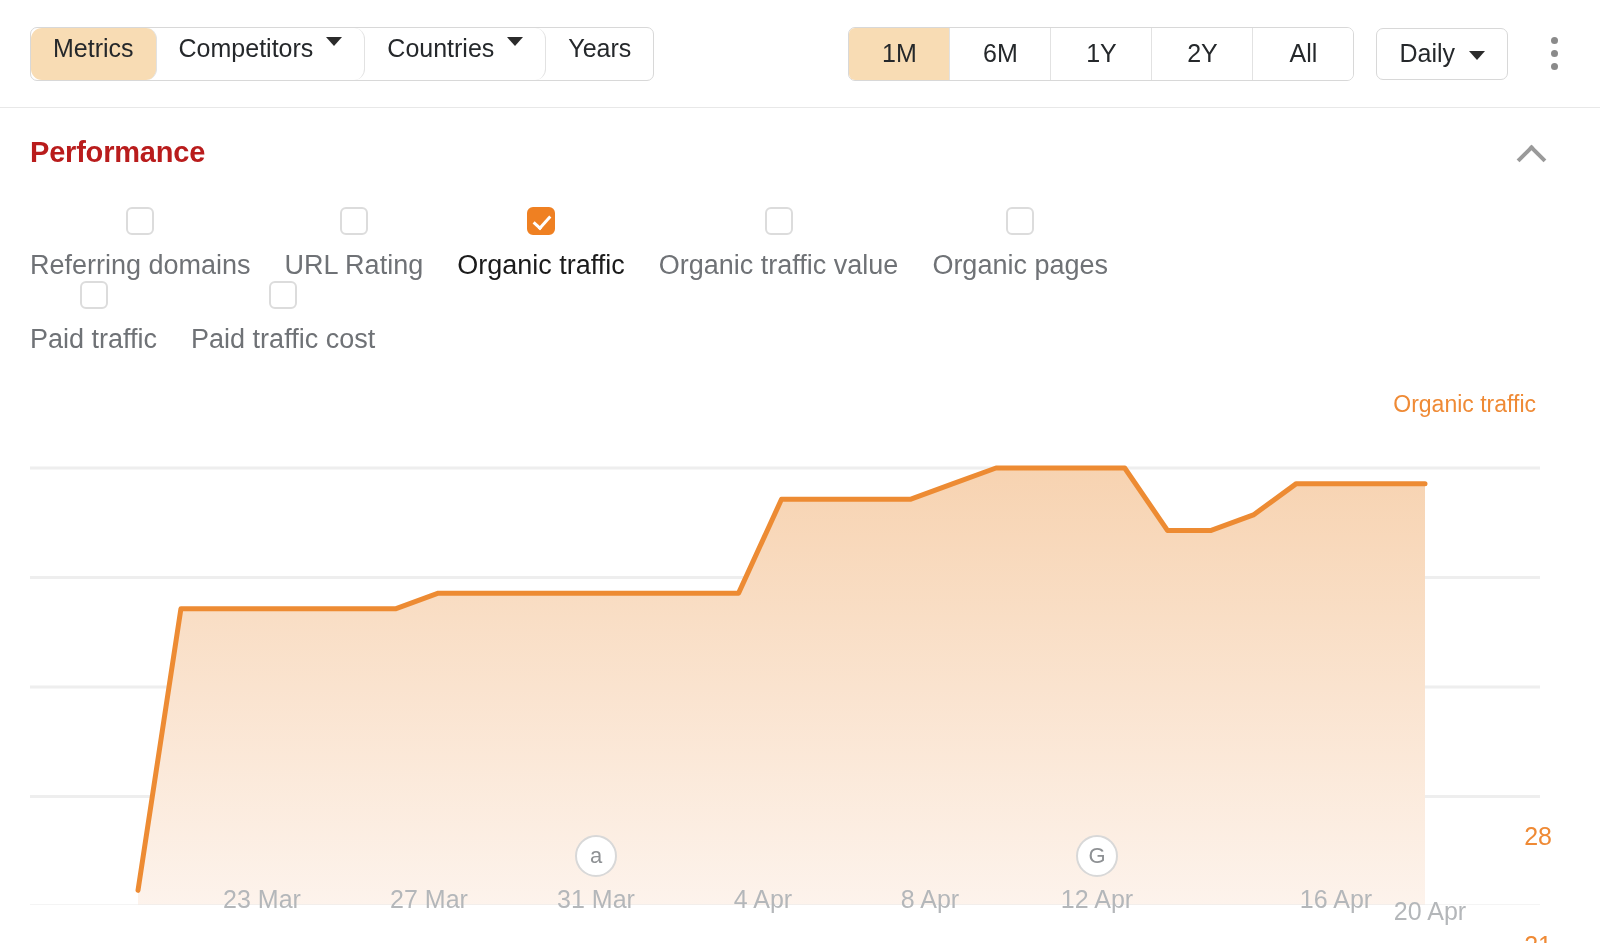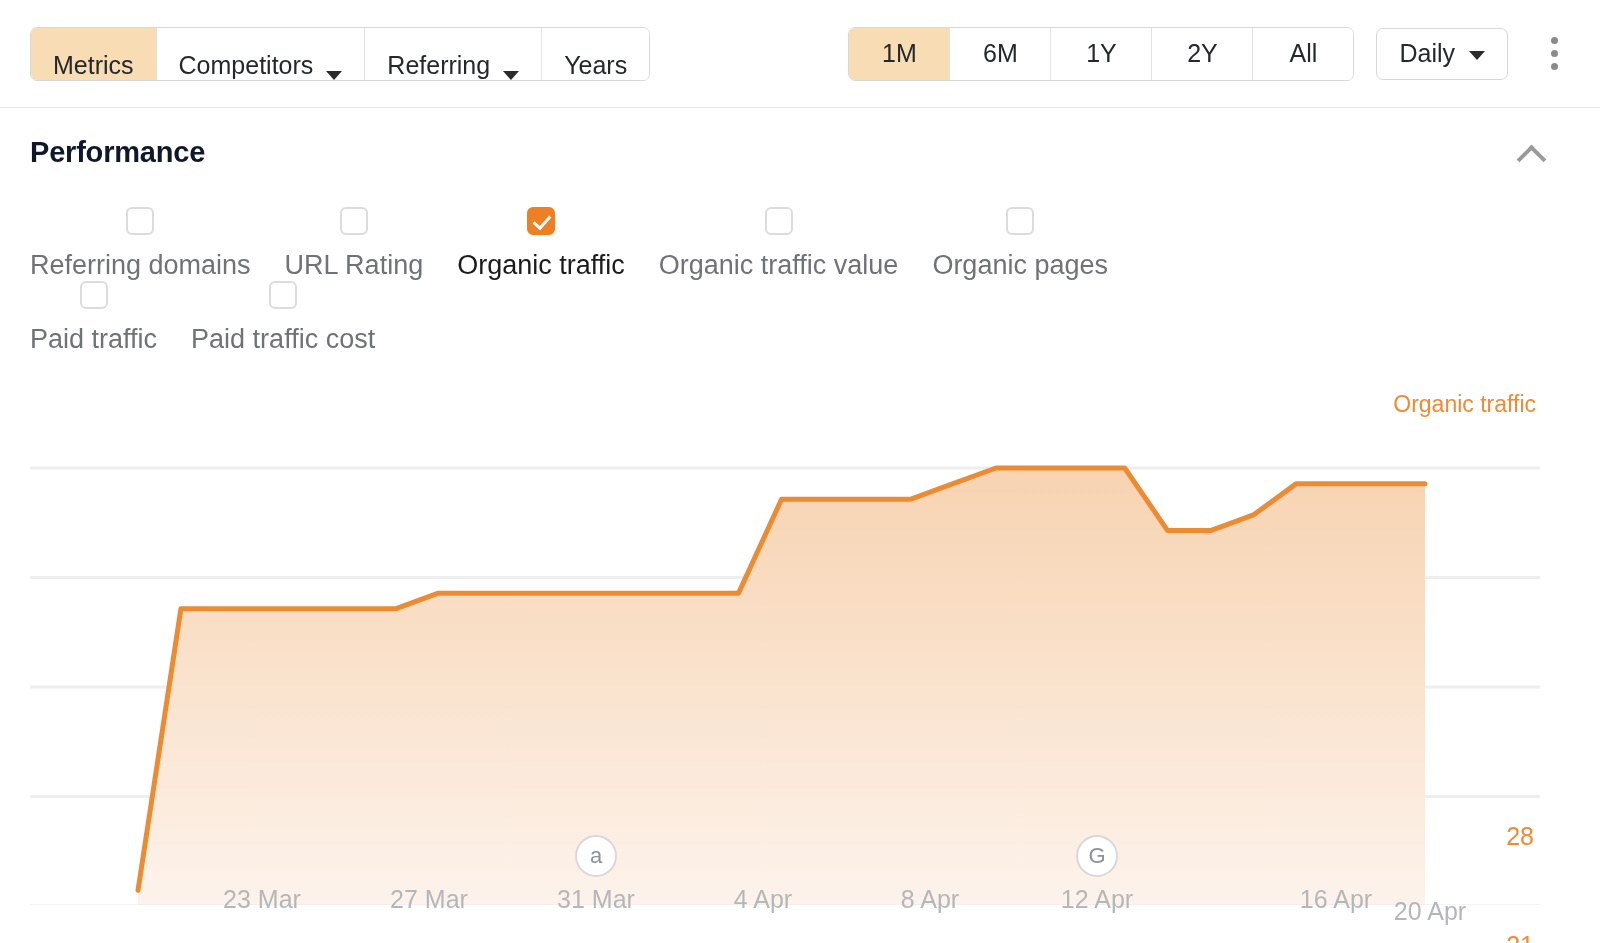--- a/index.html
+++ b/index.html
@@ -32,31 +32,32 @@
     display: flex;
     align-items: stretch;
     border: 1px solid #d8d8d8;
     border-radius: 7px;
     overflow: hidden;
     height: 52px;
     background: #fff;
   }
   .seg-btn {
     display: flex;
-    align-items: flex-end;
+    align-items: flex-start;
     justify-content: center;
     gap: 13px;
-    padding: 0 22px;
+    padding: 6px 22px;
     font-size: 25px;
     color: #25282b;
     background: #fff;
     border-right: 1px solid #e2e2e2;
     cursor: pointer;
     white-space: nowrap;
     user-select: none;
+    border-radius: 11px;
   }
   .seg-btn:last-child { border-right: none; }
   .seg-btn.active {
     background: #f8dcb4;
     color: #25282b;
   }
 
   .caret {
     width: 0; height: 0;
     border-left: 8px solid transparent;
@@ -133,21 +134,21 @@
 
   
   .section-head {
     display: flex;
     align-items: center;
     padding: 28px 30px 0 30px;
   }
   .section-title {
     font-size: 29px;
     font-weight: bold;
-    color: #0f172a;
+    color: #b91c1c;
     letter-spacing: -0.2px;
   }
   .chevron-up {
     margin-left: auto;
     margin-right: 26px;
     width: 26px;
     height: 15px;
     position: relative;
     cursor: pointer;
   }
@@ -220,21 +221,21 @@
     right: 64px;
     top: 6px;
     font-size: 23px;
     color: #ef8a35;
     white-space: nowrap;
   }
   .chart-svg { display: block; }
 
   .y-label {
     position: absolute;
-    right: 66px;
+    right: 48px;
     font-size: 25px;
     color: #ef8a35;
     text-align: right;
     width: 70px;
   }
 
   .x-label {
     position: absolute;
     font-size: 25px;
     color: #b4b7ba;
@@ -264,21 +265,21 @@
 
   <div class="segmented">
     <div class="seg-btn active">
       <span>Metrics</span>
     </div>
     <div class="seg-btn">
       <span>Competitors</span>
       <i class="caret"></i>
     </div>
     <div class="seg-btn">
-      <span>Referring</span>
+      <span>Countries</span>
       <i class="caret"></i>
     </div>
     <div class="seg-btn">
       <span>Years</span>
     </div>
   </div>
 
   <div class="toolbar-right">
     <div class="range-group">
       <div class="range-btn active">1M</div>

